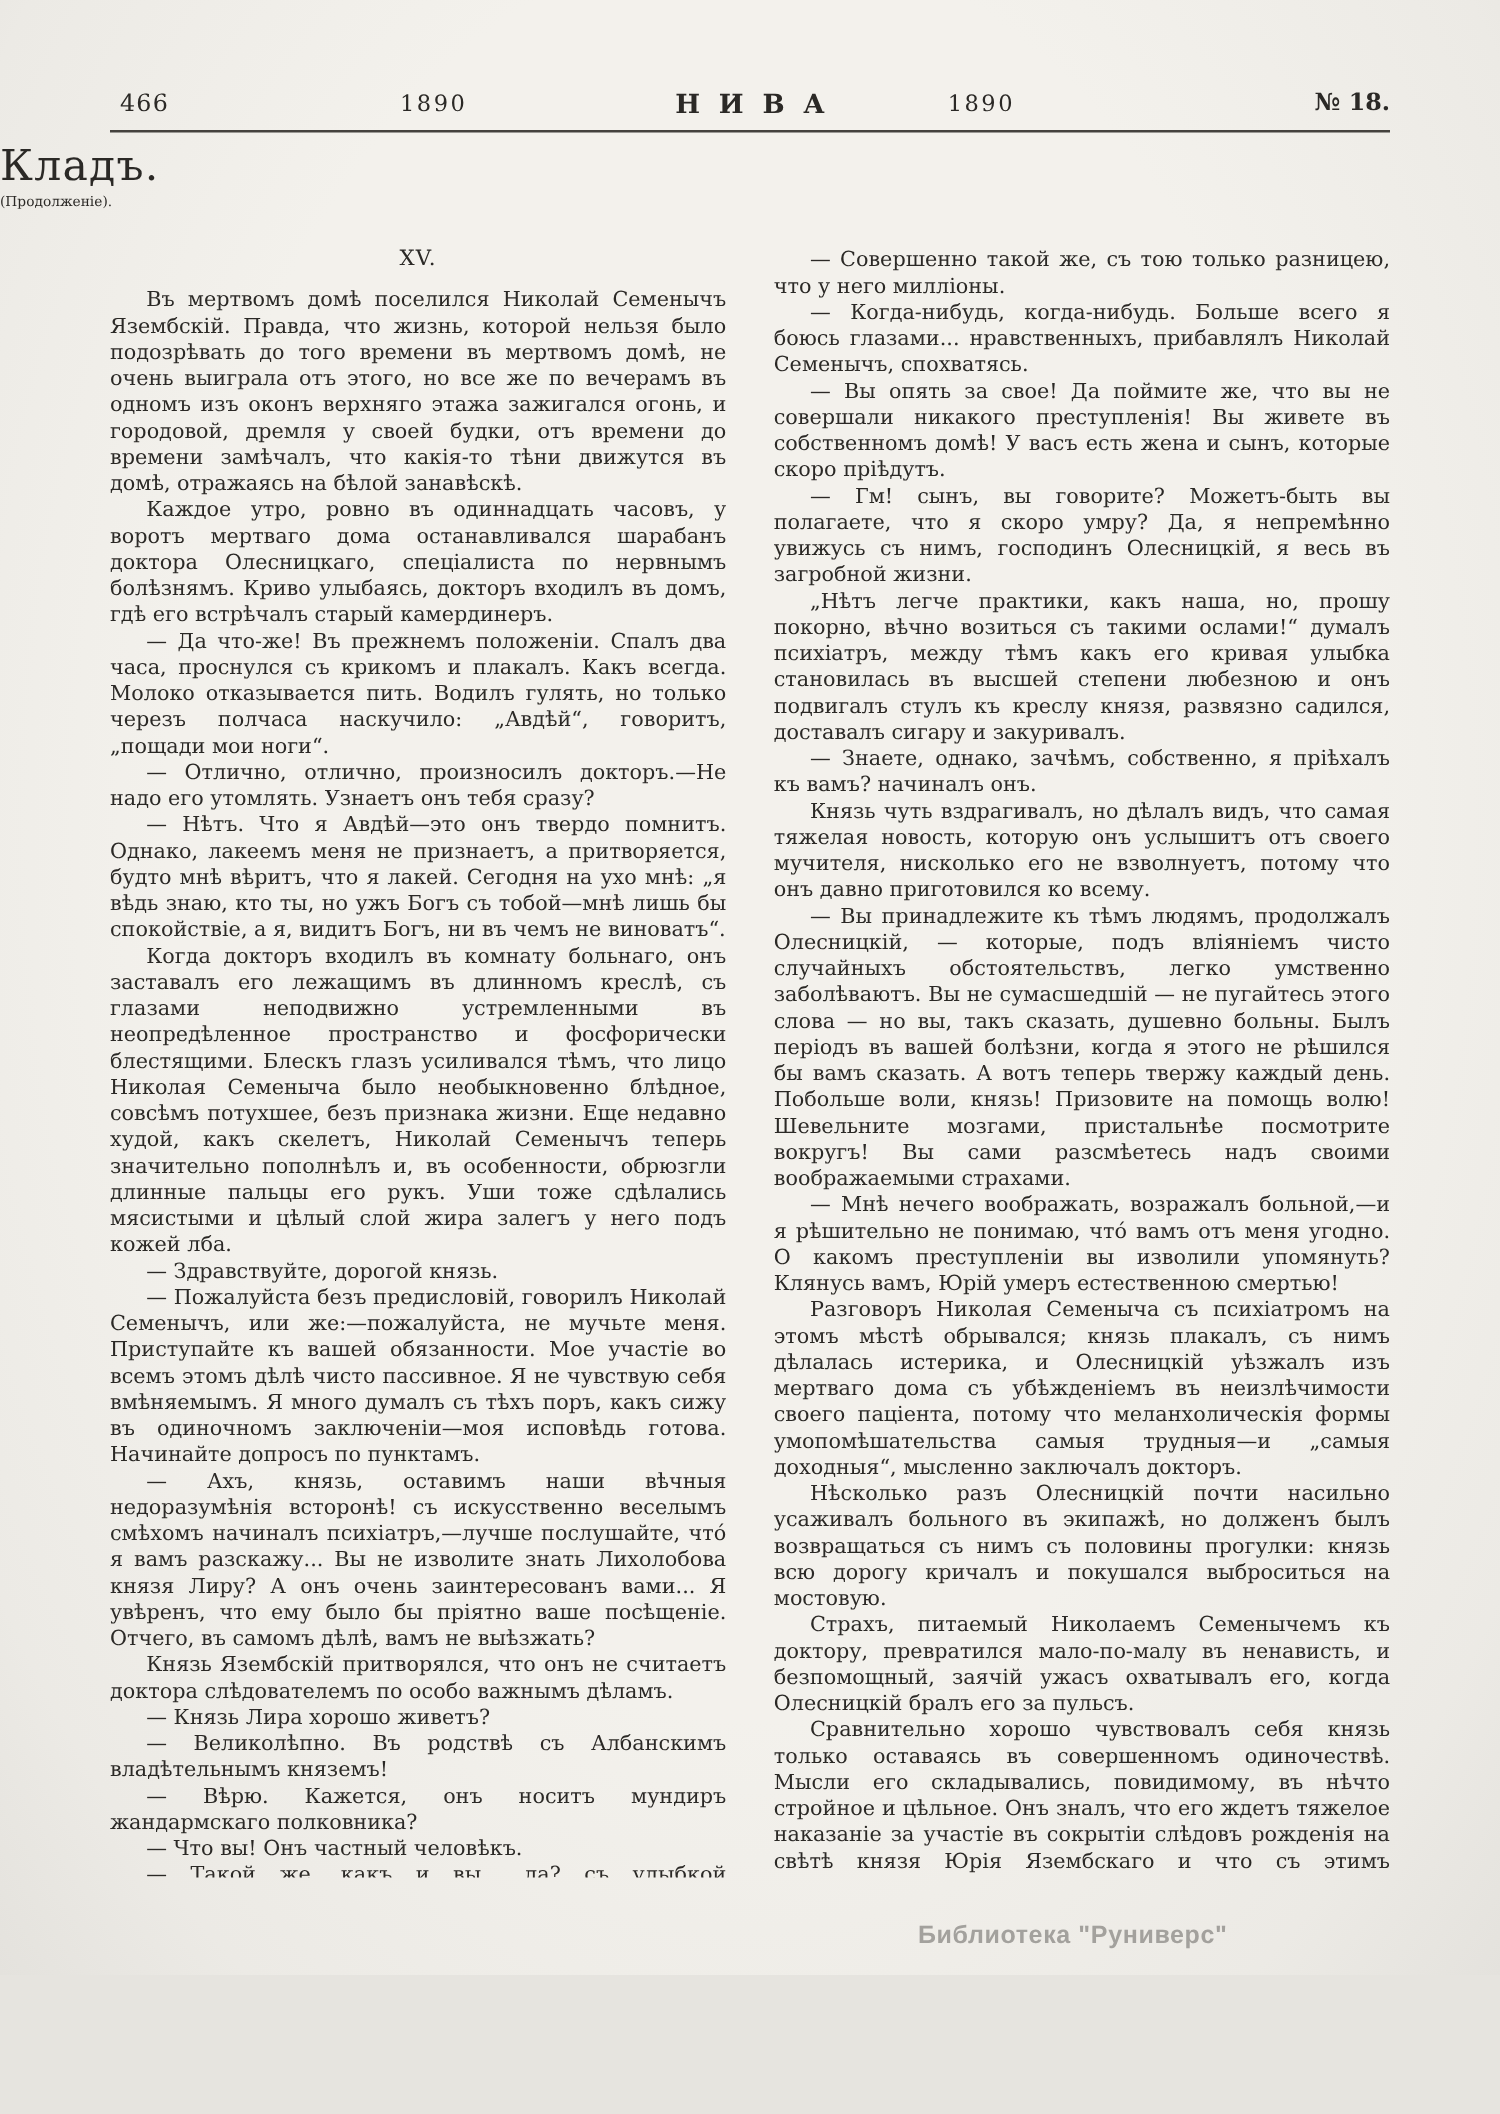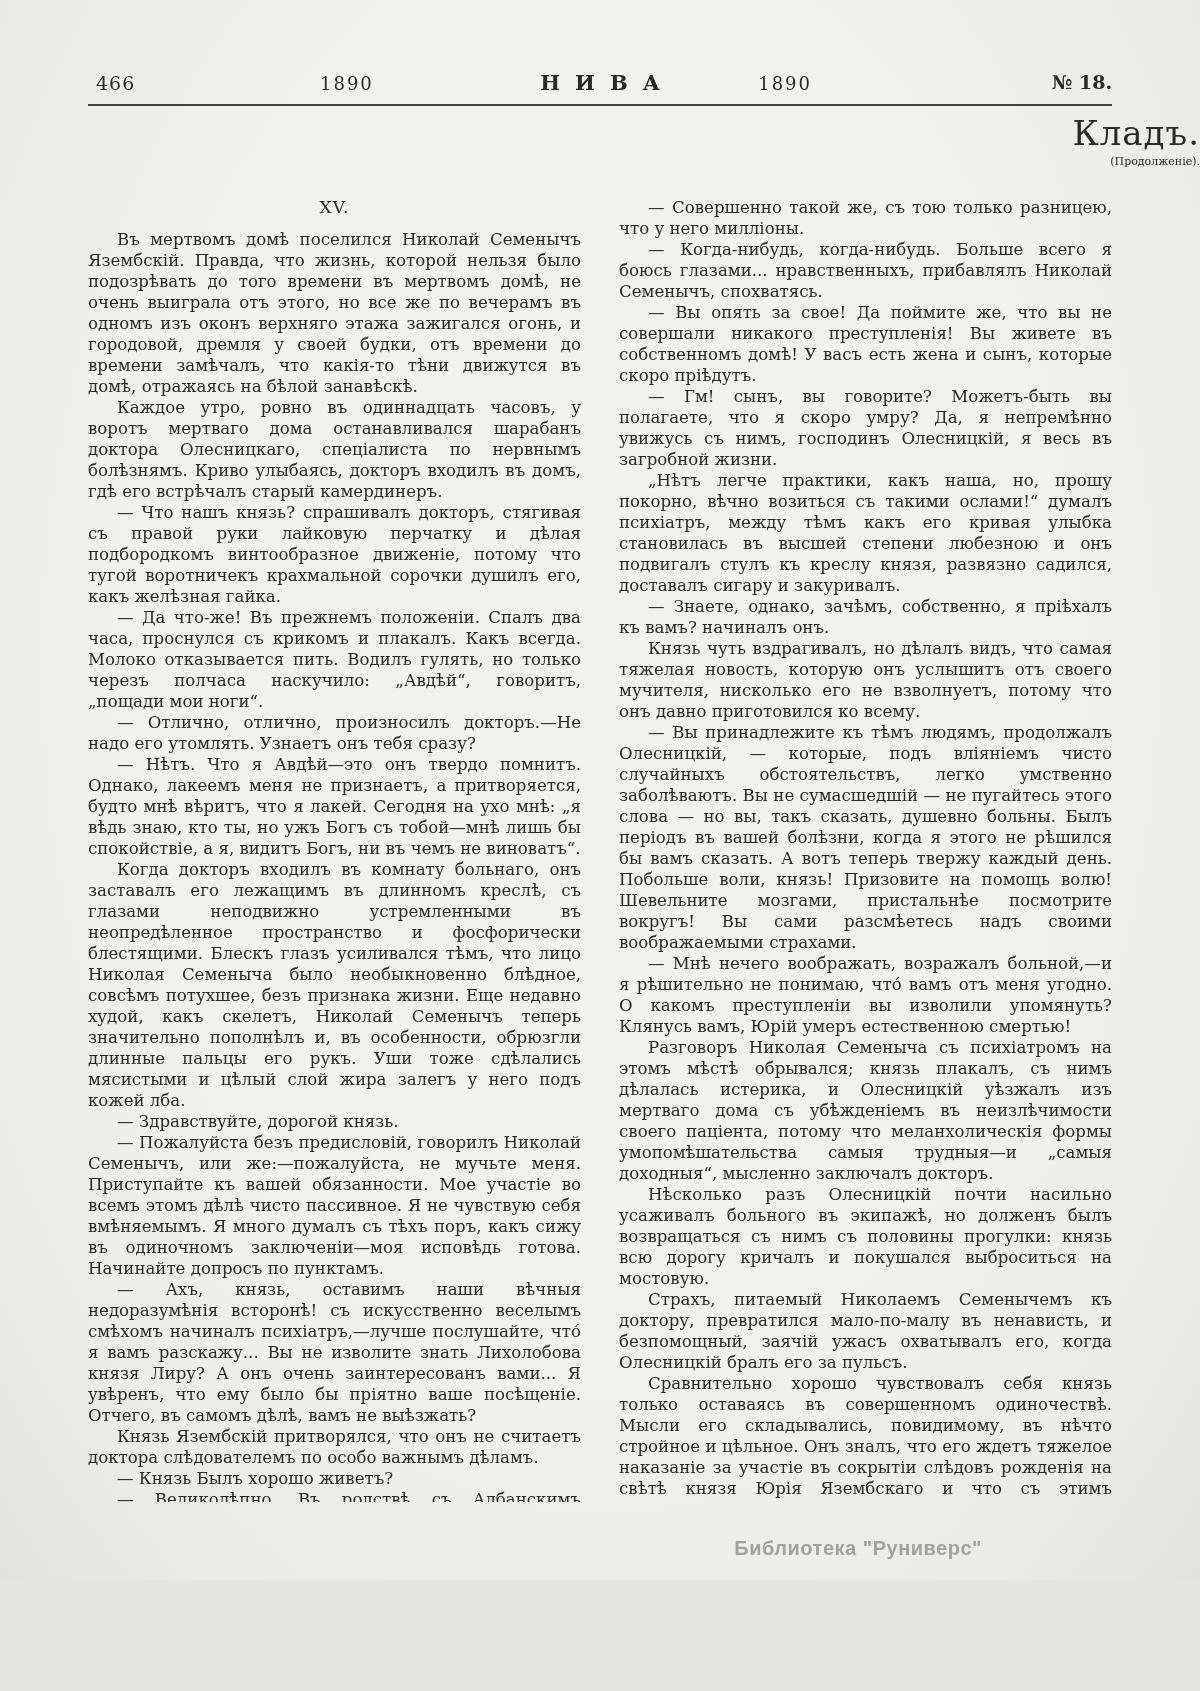--- a/index.html
+++ b/index.html
@@ -16,21 +16,21 @@
     color:#2b2926;
   }
   .masthead { position:absolute; top:70px; left:88px; right:88px; height:28px; }
   .pgnum   { position:absolute; left:8px;  top:2px; font-size:19px; letter-spacing:1px; }
   .year-left  { position:absolute; left:232px; top:3px; font-size:18px; letter-spacing:2px; }
   .mast-title { position:absolute; left:50%; transform:translateX(-50%); top:0;
                 font-size:21px; font-weight:bold; letter-spacing:15px; padding-left:15px; }
   .year-right { position:absolute; right:300px; top:3px; font-size:18px; letter-spacing:2px; }
   .issue   { position:absolute; right:0; top:1px; font-size:19px; font-weight:bold; }
   .rule { position:absolute; top:104px; left:88px; right:88px; height:2px; background:#45423e; }
-  .head-block { position:absolute; top:113px; left:0; right:0; text-align:right; }
+  .head-block { position:absolute; top:113px; left:0; right:0; text-align:left; }
   .novel-title { font-size:34px; font-weight:normal; letter-spacing:1px; }
   .novel-subtitle { margin-top:5px; font-size:17.5px; font-weight:bold; }
   .continuation { margin-top:2px; font-size:11px; }
   .columns {
     position:absolute; top:197px; left:88px; right:88px; bottom:78px;
     display:flex; gap:38px;
   }
   .col { flex:1 1 0; text-align:justify; font-size:16.6px; line-height:21px; overflow:hidden; }
   .chapter { text-align:center; font-size:17px; letter-spacing:1px; margin-bottom:11px; }
   .para { text-indent:29px; }
@@ -59,30 +59,29 @@
     <div class="novel-title">Кладъ.</div>
     <div class="continuation">(Продолженіе).</div>
   </div>
 
   <div class="columns">
     <div class="col">
       <div class="chapter">XV.</div>
       <div>
           <p class="para">Въ мертвомъ домѣ поселился Николай Семенычъ Язембскій. Правда, что жизнь, которой нельзя было подозрѣвать до того времени въ мертвомъ домѣ, не очень выиграла отъ этого, но все же по вечерамъ въ одномъ изъ оконъ верхняго этажа зажигался огонь, и городовой, дремля у своей будки, отъ времени до времени замѣчалъ, что какія-то тѣни движутся въ домѣ, отражаясь на бѣлой занавѣскѣ.</p>
           <p class="para">Каждое утро, ровно въ одиннадцать часовъ, у воротъ мертваго дома останавливался шарабанъ доктора Олесницкаго, спеціалиста по нервнымъ болѣзнямъ. Криво улыбаясь, докторъ входилъ въ домъ, гдѣ его встрѣчалъ старый камердинеръ.</p>
-          <p class="para">— Что нашъ князь? спрашивалъ докторъ, стягивая съ правой руки лайковую перчатку и дѣлая подбородкомъ винтообразное движеніе, потому что тугой воротничекъ крахмальной сорочки душилъ его, какъ желѣзная гайка.</p>
           <p class="para">— Да что-же! Въ прежнемъ положеніи. Спалъ два часа, проснулся съ крикомъ и плакалъ. Какъ всегда. Молоко отказывается пить. Водилъ гулять, но только черезъ полчаса наскучило: „Авдѣй“, говоритъ, „пощади мои ноги“.</p>
           <p class="para">— Отлично, отлично, произносилъ докторъ.—Не надо его утомлять. Узнаетъ онъ тебя сразу?</p>
           <p class="para">— Нѣтъ. Что я Авдѣй—это онъ твердо помнитъ. Однако, лакеемъ меня не признаетъ, а притворяется, будто мнѣ вѣритъ, что я лакей. Сегодня на ухо мнѣ: „я вѣдь знаю, кто ты, но ужъ Богъ съ тобой—мнѣ лишь бы спокойствіе, а я, видитъ Богъ, ни въ чемъ не виноватъ“.</p>
           <p class="para">Когда докторъ входилъ въ комнату больнаго, онъ заставалъ его лежащимъ въ длинномъ креслѣ, съ глазами неподвижно устремленными въ неопредѣленное пространство и фосфорически блестящими. Блескъ глазъ усиливался тѣмъ, что лицо Николая Семеныча было необыкновенно блѣдное, совсѣмъ потухшее, безъ признака жизни. Еще недавно худой, какъ скелетъ, Николай Семенычъ теперь значительно пополнѣлъ и, въ особенности, обрюзгли длинные пальцы его рукъ. Уши тоже сдѣлались мясистыми и цѣлый слой жира залегъ у него подъ кожей лба.</p>
           <p class="para">— Здравствуйте, дорогой князь.</p>
           <p class="para">— Пожалуйста безъ предисловій, говорилъ Николай Семенычъ, или же:—пожалуйста, не мучьте меня. Приступайте къ вашей обязанности. Мое участіе во всемъ этомъ дѣлѣ чисто пассивное. Я не чувствую себя вмѣняемымъ. Я много думалъ съ тѣхъ поръ, какъ сижу въ одиночномъ заключеніи—моя исповѣдь готова. Начинайте допросъ по пунктамъ.</p>
           <p class="para">— Ахъ, князь, оставимъ наши вѣчныя недоразумѣнія всторонѣ! съ искусственно веселымъ смѣхомъ начиналъ психіатръ,—лучше послушайте, что́ я вамъ разскажу... Вы не изволите знать Лихолобова князя Лиру? А онъ очень заинтересованъ вами... Я увѣренъ, что ему было бы пріятно ваше посѣщеніе. Отчего, въ самомъ дѣлѣ, вамъ не выѣзжать?</p>
           <p class="para">Князь Язембскій притворялся, что онъ не считаетъ доктора слѣдователемъ по особо важнымъ дѣламъ.</p>
-          <p class="para">— Князь Былъ хорошо живетъ?</p>
+          <p class="para">— Князь Лира хорошо живетъ?</p>
           <p class="para">— Великолѣпно. Въ родствѣ съ Албанскимъ владѣтельнымъ княземъ!</p>
           <p class="para">— Вѣрю. Кажется, онъ носитъ мундиръ жандармскаго полковника?</p>
           <p class="para">— Что вы! Онъ частный человѣкъ.</p>
           <p class="para">— Такой же, какъ и вы... да? съ улыбкой спрашивалъ больной.</p>
         </div>
     </div>
     <div class="col">
       <div>
           <p class="para">— Совершенно такой же, съ тою только разницею, что у него милліоны.</p>
           <p class="para">— Когда-нибудь, когда-нибудь. Больше всего я боюсь глазами... нравственныхъ, прибавлялъ Николай Семенычъ, спохватясь.</p>

